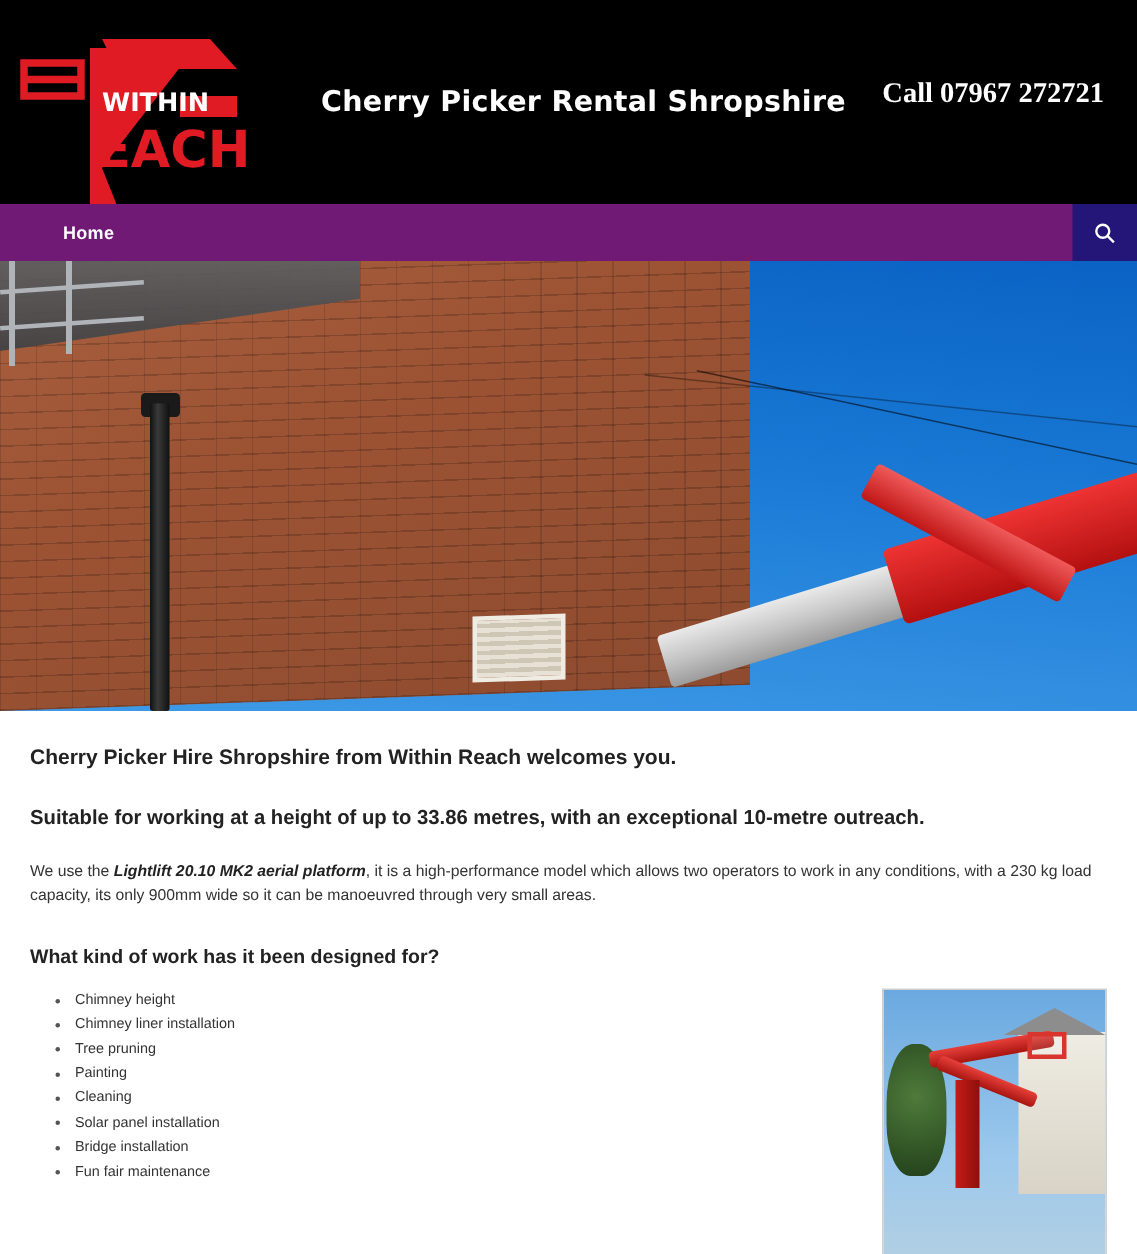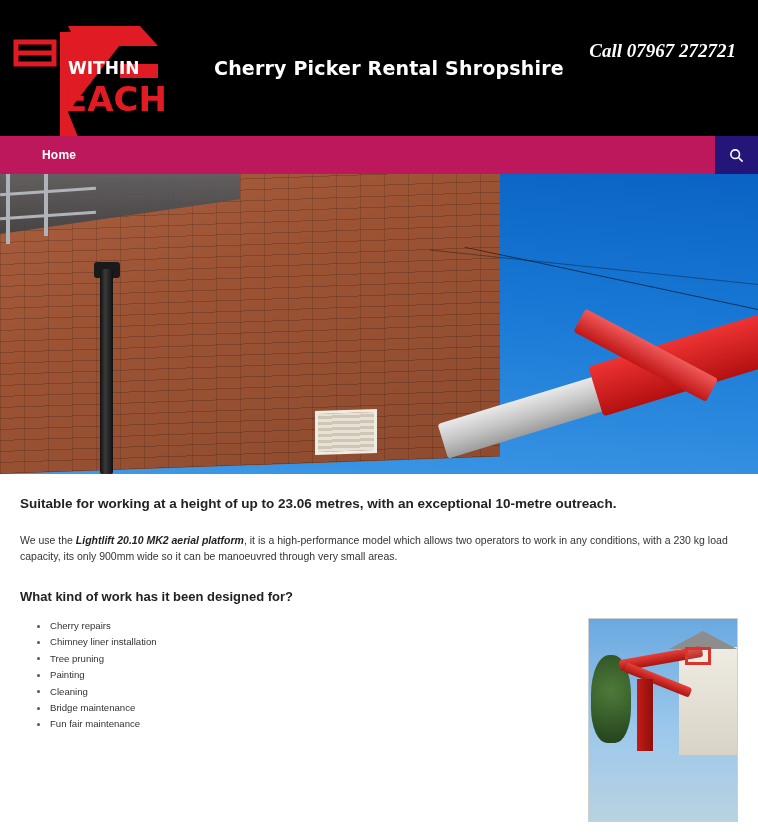--- a/index.html
+++ b/index.html
@@ -46,33 +46,32 @@
     font-weight: 600;
     letter-spacing: 0.2px;
     margin-left: 4px;
     font-family: "DejaVu Sans", sans-serif;
     white-space: nowrap;
   }
 
   .call-number {
     position: absolute;
     right: 22px;
-    top: 40px;
+    top: 52px;
     color: #ffffff;
     font-size: 19px;
-    font-style: italic;
     font-weight: bold;
     font-family: "Liberation Serif", serif;
     white-space: nowrap;
   }
 
   
   .nav-bar {
     height: 38px;
-    background: #be185d;
+    background: #701a75;
     display: flex;
     align-items: stretch;
     position: relative;
   }
   .nav-items { display: flex; align-items: stretch; padding-left: 30px; }
   .nav-item {
     color: #ffffff;
     font-size: 12px;
     font-weight: bold;
     display: flex;
@@ -368,35 +367,37 @@
     <div class="hero-vent"></div>
 
     <div class="hero-cable2"></div>
     <div class="hero-cable"></div>
     <div class="hero-boom"></div>
     <div class="hero-boom-red"></div>
     <div class="hero-boom2"></div>
   </div>
 
   <div class="content">
-    <h3 class="sub2">Suitable for working at a height of up to 23.06 metres, with an exceptional 10-metre outreach.</h3>
+    <h2 class="sub">Cherry Picker Hire Shropshire from Within Reach welcomes you.</h2>
+    <h3 class="sub2">Suitable for working at a height of up to 33.86 metres, with an exceptional 10-metre outreach.</h3>
 
     <p class="body"><span>We  use the </span><b>Lightlift 20.10 MK2 aerial platform</b><span>, it is a high-performance model which allows two operators to work in any conditions, with a 230 kg load capacity, its only 900mm wide so it can be manoeuvred through very small areas.</span></p>
 
     <h4 class="designed">What kind of work has it been designed for?</h4>
 
     <div class="lower">
       <div class="list-col">
         <ul class="work-list">
-          <li>Cherry repairs</li>
+          <li>Chimney height</li>
           <li>Chimney liner installation</li>
           <li>Tree pruning</li>
           <li>Painting</li>
           <li>Cleaning</li>
-          <li>Bridge maintenance</li>
+          <li>Solar panel installation</li>
+          <li>Bridge installation</li>
           <li>Fun fair maintenance</li>
 
         </ul>
       </div>
       <div class="photo-col">
         <div class="photo">
           <div class="photo-house"></div>
           <div class="photo-tree"></div>
           <div class="photo-lift-boom"></div>
           <div class="photo-basket"></div>

